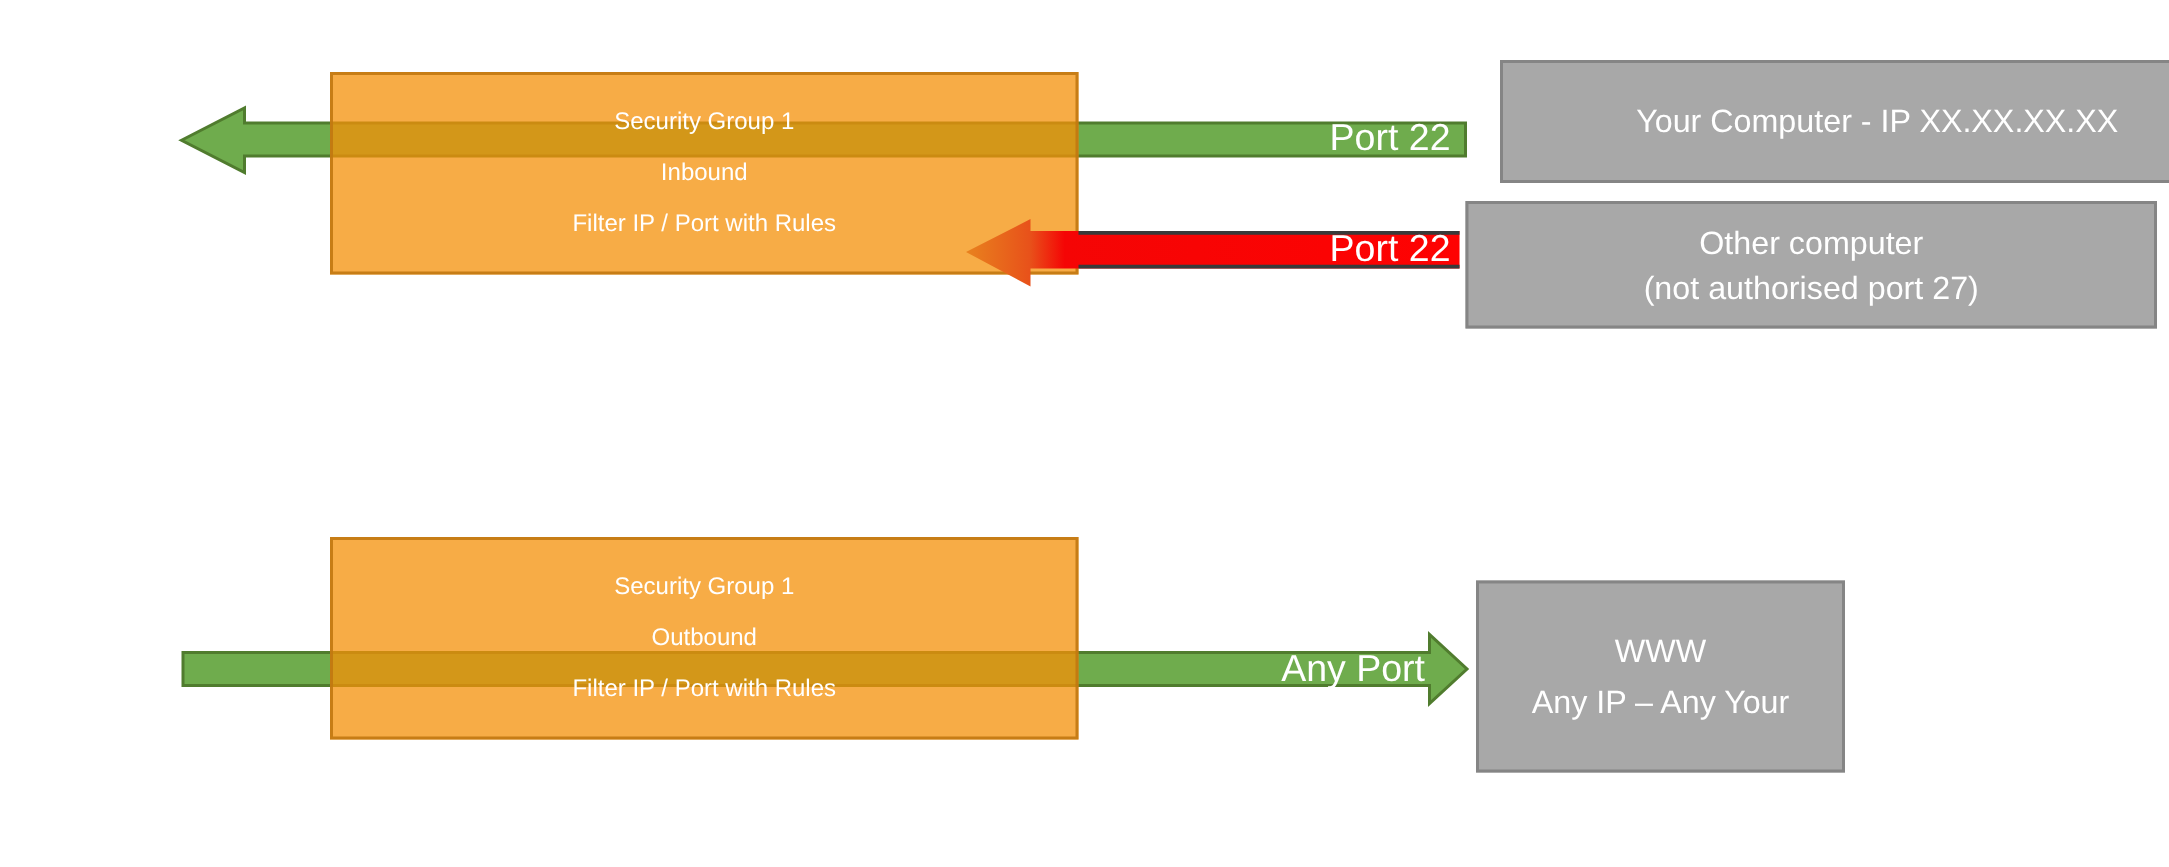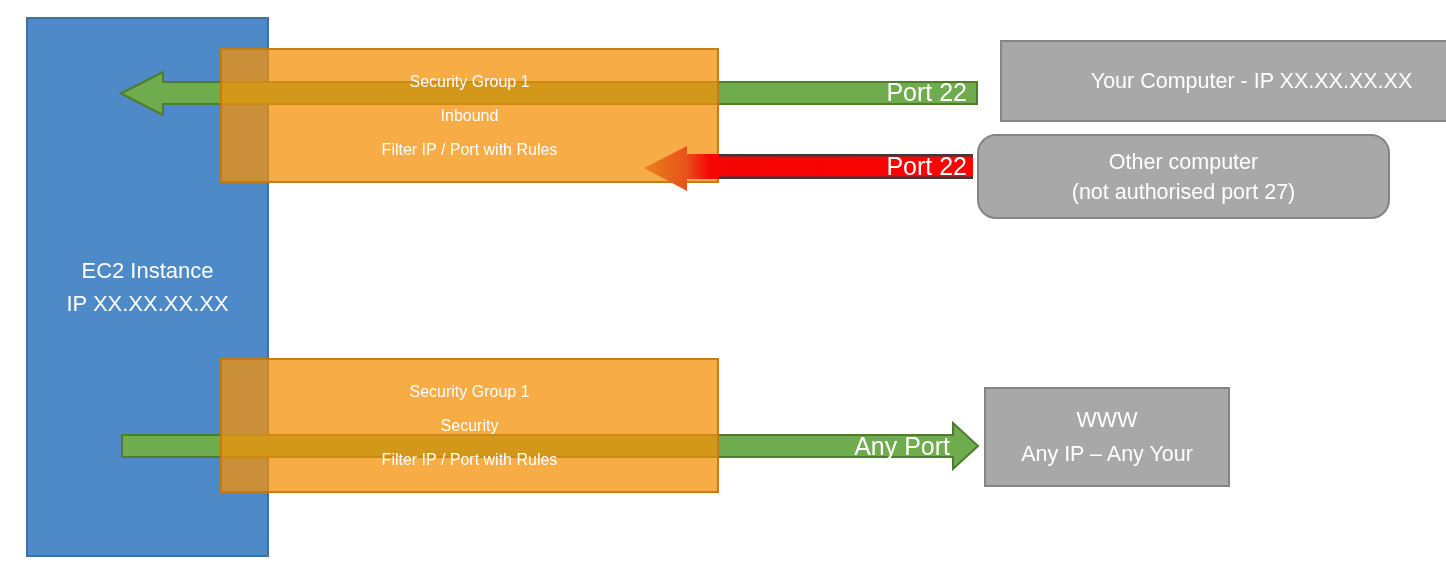--- a/index.html
+++ b/index.html
@@ -25,22 +25,22 @@
   }
   .sg-inbound{top:48px;}
   .sg-outbound{top:358px;}
   
   .gray{
     background:var(--gray-fill,#A8A8A8);
     border:2px solid var(--gray-border,#858585);
     font-size:21.5px;line-height:29px;z-index:4;
   }
   .your-computer{left:1000px;top:40px;width:503px;height:82px;}
-  .other-computer{left:977px;top:134px;width:413px;height:85px;line-height:30px;border-radius:19px;}
-  .www{left:984px;top:387px;width:246px;height:100px;line-height:34px;}
+  .other-computer{left:977px;top:134px;width:461px;height:85px;line-height:30px;}
+  .www{left:984px;top:387px;width:246px;height:128px;line-height:34px;}
   
   .arrow-svg{position:absolute;overflow:visible;}
   .arrow-inbound-allowed{left:118px;top:69px;z-index:2;}
   .arrow-outbound{left:120px;top:420px;z-index:2;}
   .arrow-inbound-blocked{left:643px;top:144px;z-index:4;}
   .green-shape{fill:var(--green-fill,#6FAC4D);stroke:var(--green-border,#507C2E);stroke-width:2;}
   
   .bar-label{
     position:absolute;color:#ffffff;font-size:25px;z-index:5;
     display:flex;align-items:center;justify-content:flex-end;white-space:nowrap;
@@ -48,24 +48,20 @@
   .lbl-in-allowed{left:800px;top:80px;width:167px;height:25px;}
   .lbl-in-blocked{left:800px;top:154px;width:167px;height:25px;}
   .lbl-outbound{left:780px;top:434px;width:170px;height:25px;}
   .line{display:block;}
 </style>
 </head>
 <body>
 
 <div class="canvas">
 
-  <div class="shape ec2">
-    <span class="line">EC2 Instance</span>
-    <span class="line">IP XX.XX.XX.XX</span>
-  </div>
 
   <svg class="arrow-svg arrow-inbound-allowed" width="861" height="50" viewBox="0 0 861 50">
     <polygon class="green-shape" points="3,24.5 45,3 45,13 859,13 859,35 45,35 45,46"></polygon>
   </svg>
 
   <svg class="arrow-svg arrow-outbound" width="861" height="52" viewBox="0 0 861 52">
     <polygon class="green-shape" points="2,15 833,15 833,3 858,26 833,49 833,37 2,37"></polygon>
   </svg>
 
   <svg class="arrow-svg arrow-inbound-blocked" width="331" height="49" viewBox="0 0 331 49">
@@ -83,21 +79,21 @@
   </svg>
 
   <div class="shape sg sg-inbound">
     <span class="line">Security Group 1</span>
     <span class="line">Inbound</span>
     <span class="line">Filter IP / Port with Rules</span>
   </div>
 
   <div class="shape sg sg-outbound">
     <span class="line">Security Group 1</span>
-    <span class="line">Security</span>
+    <span class="line">Outbound</span>
     <span class="line">Filter IP / Port with Rules</span>
   </div>
 
   <div class="bar-label lbl-in-allowed">Port 22</div>
   <div class="bar-label lbl-in-blocked">Port 22</div>
   <div class="bar-label lbl-outbound">Any Port</div>
 
   <div class="shape gray your-computer">
     <span class="line">Your Computer - IP XX.XX.XX.XX</span>
   </div>

